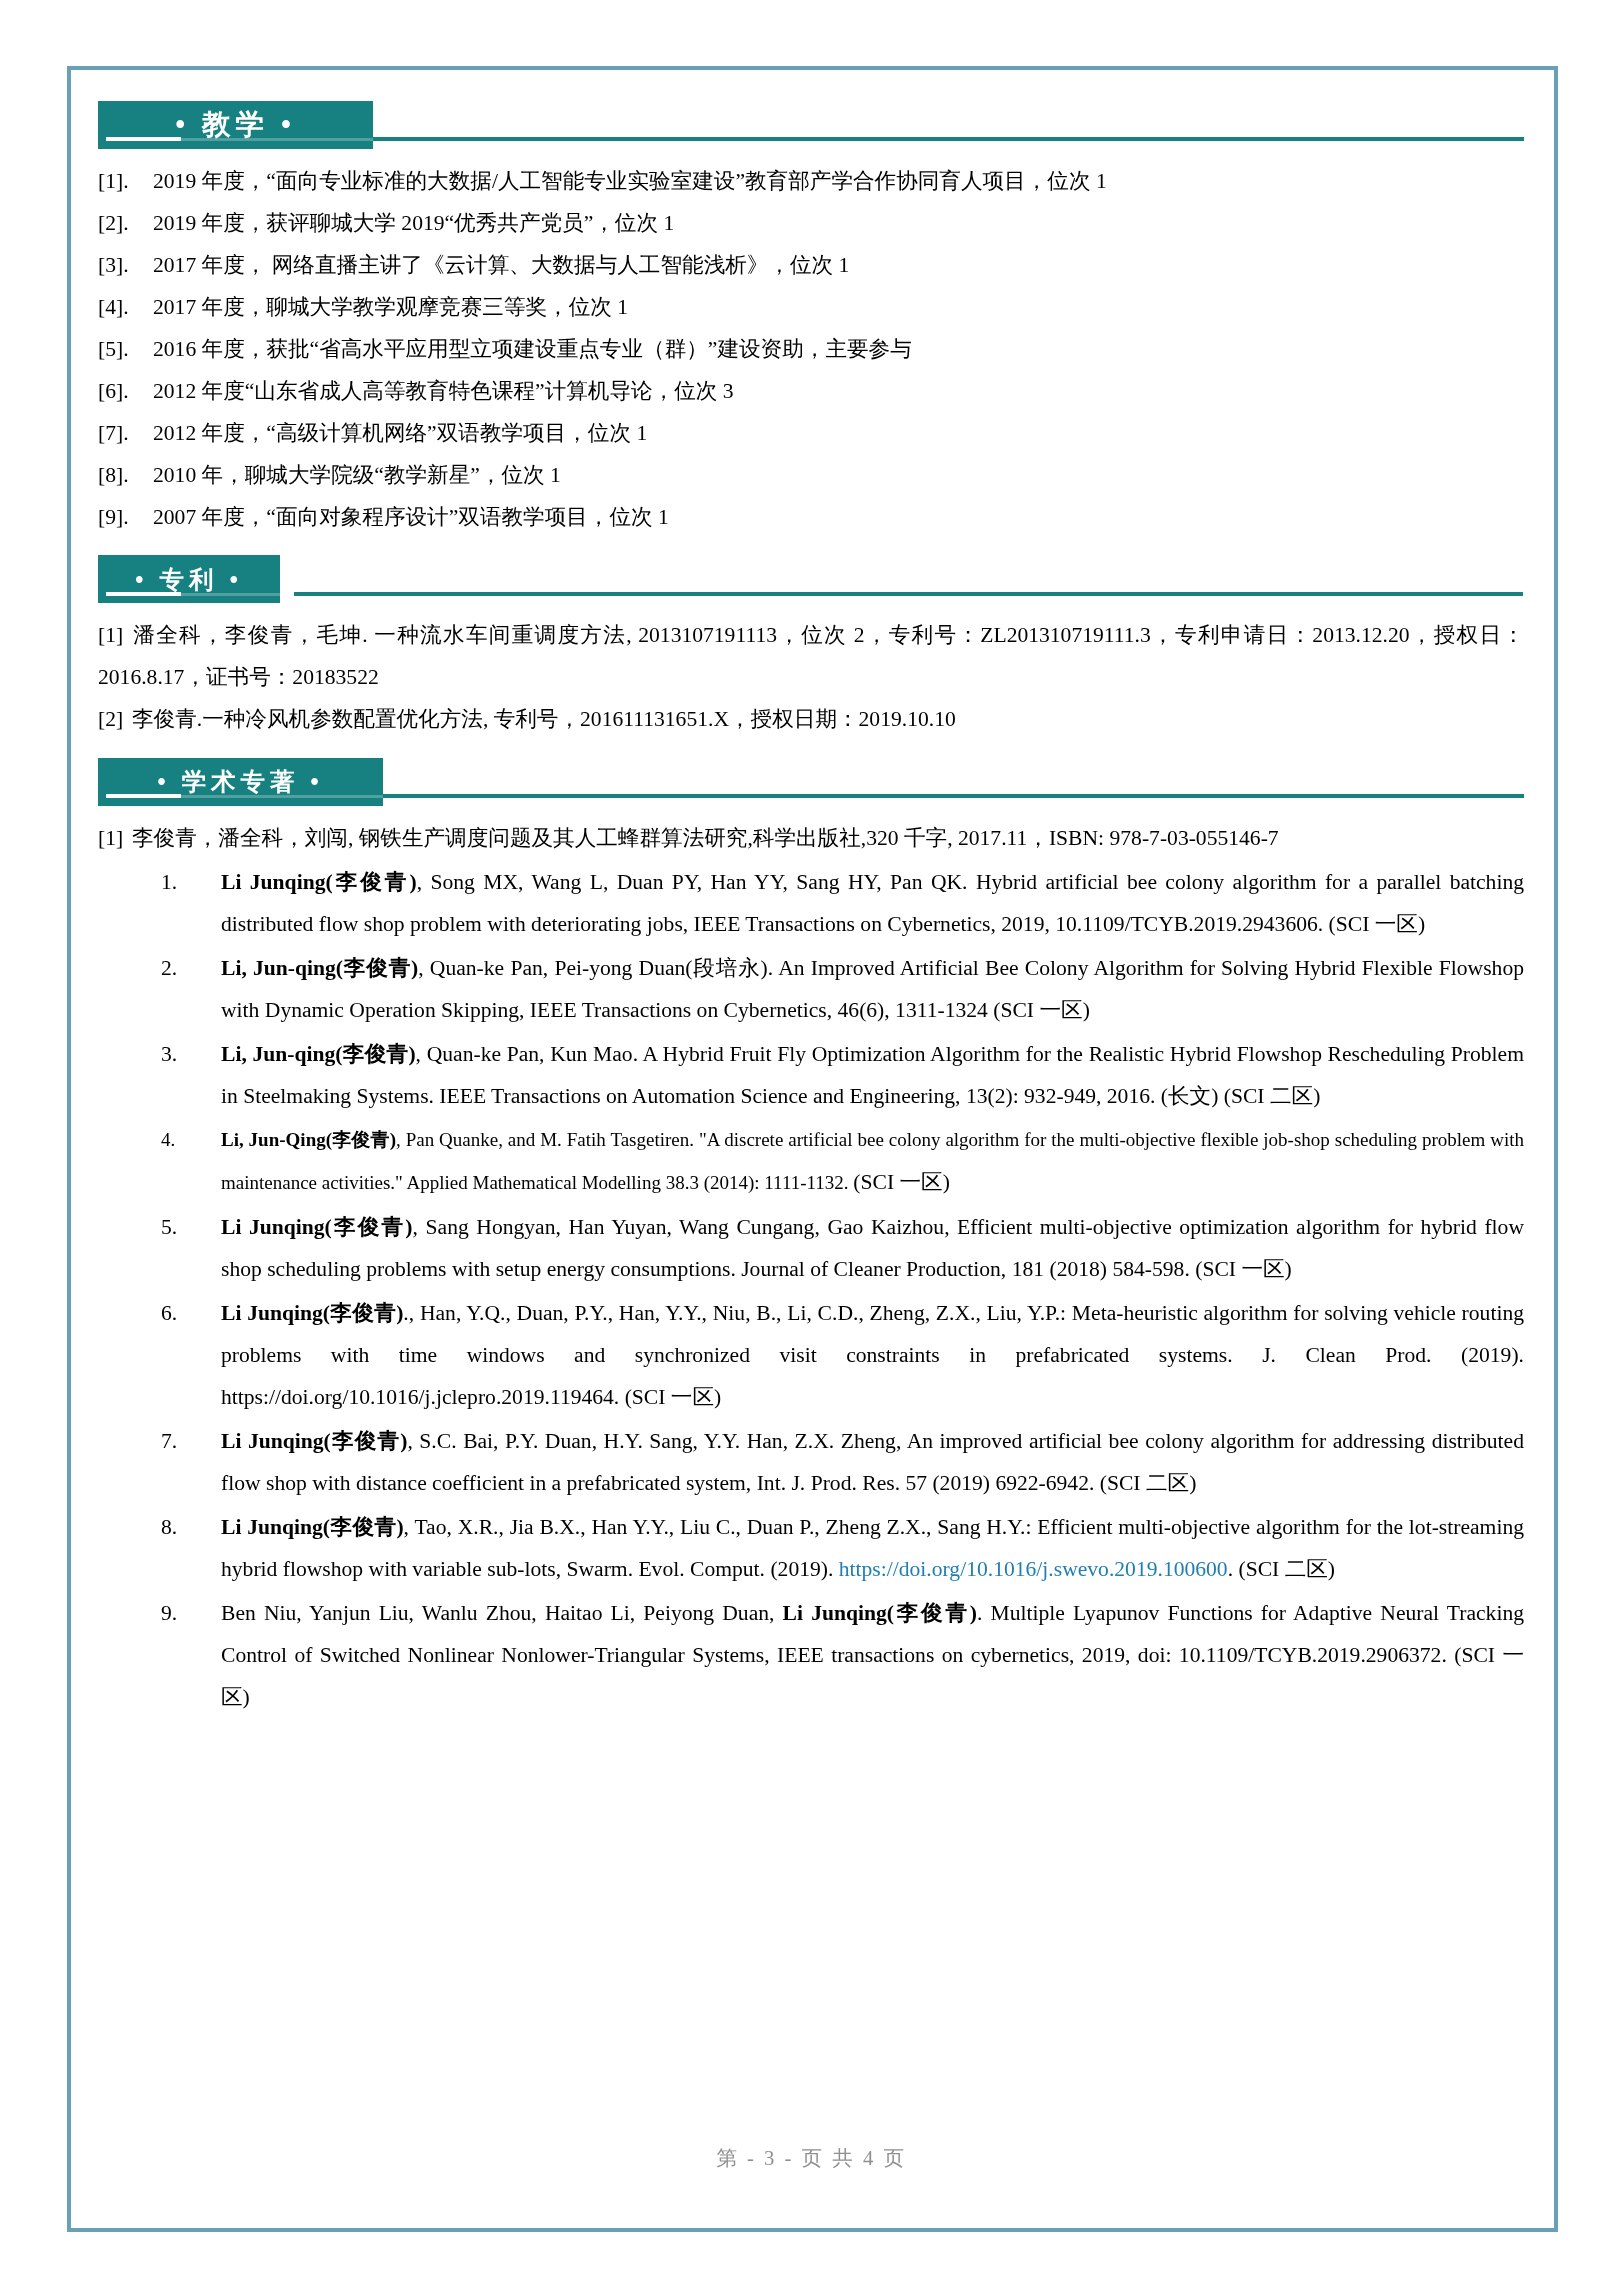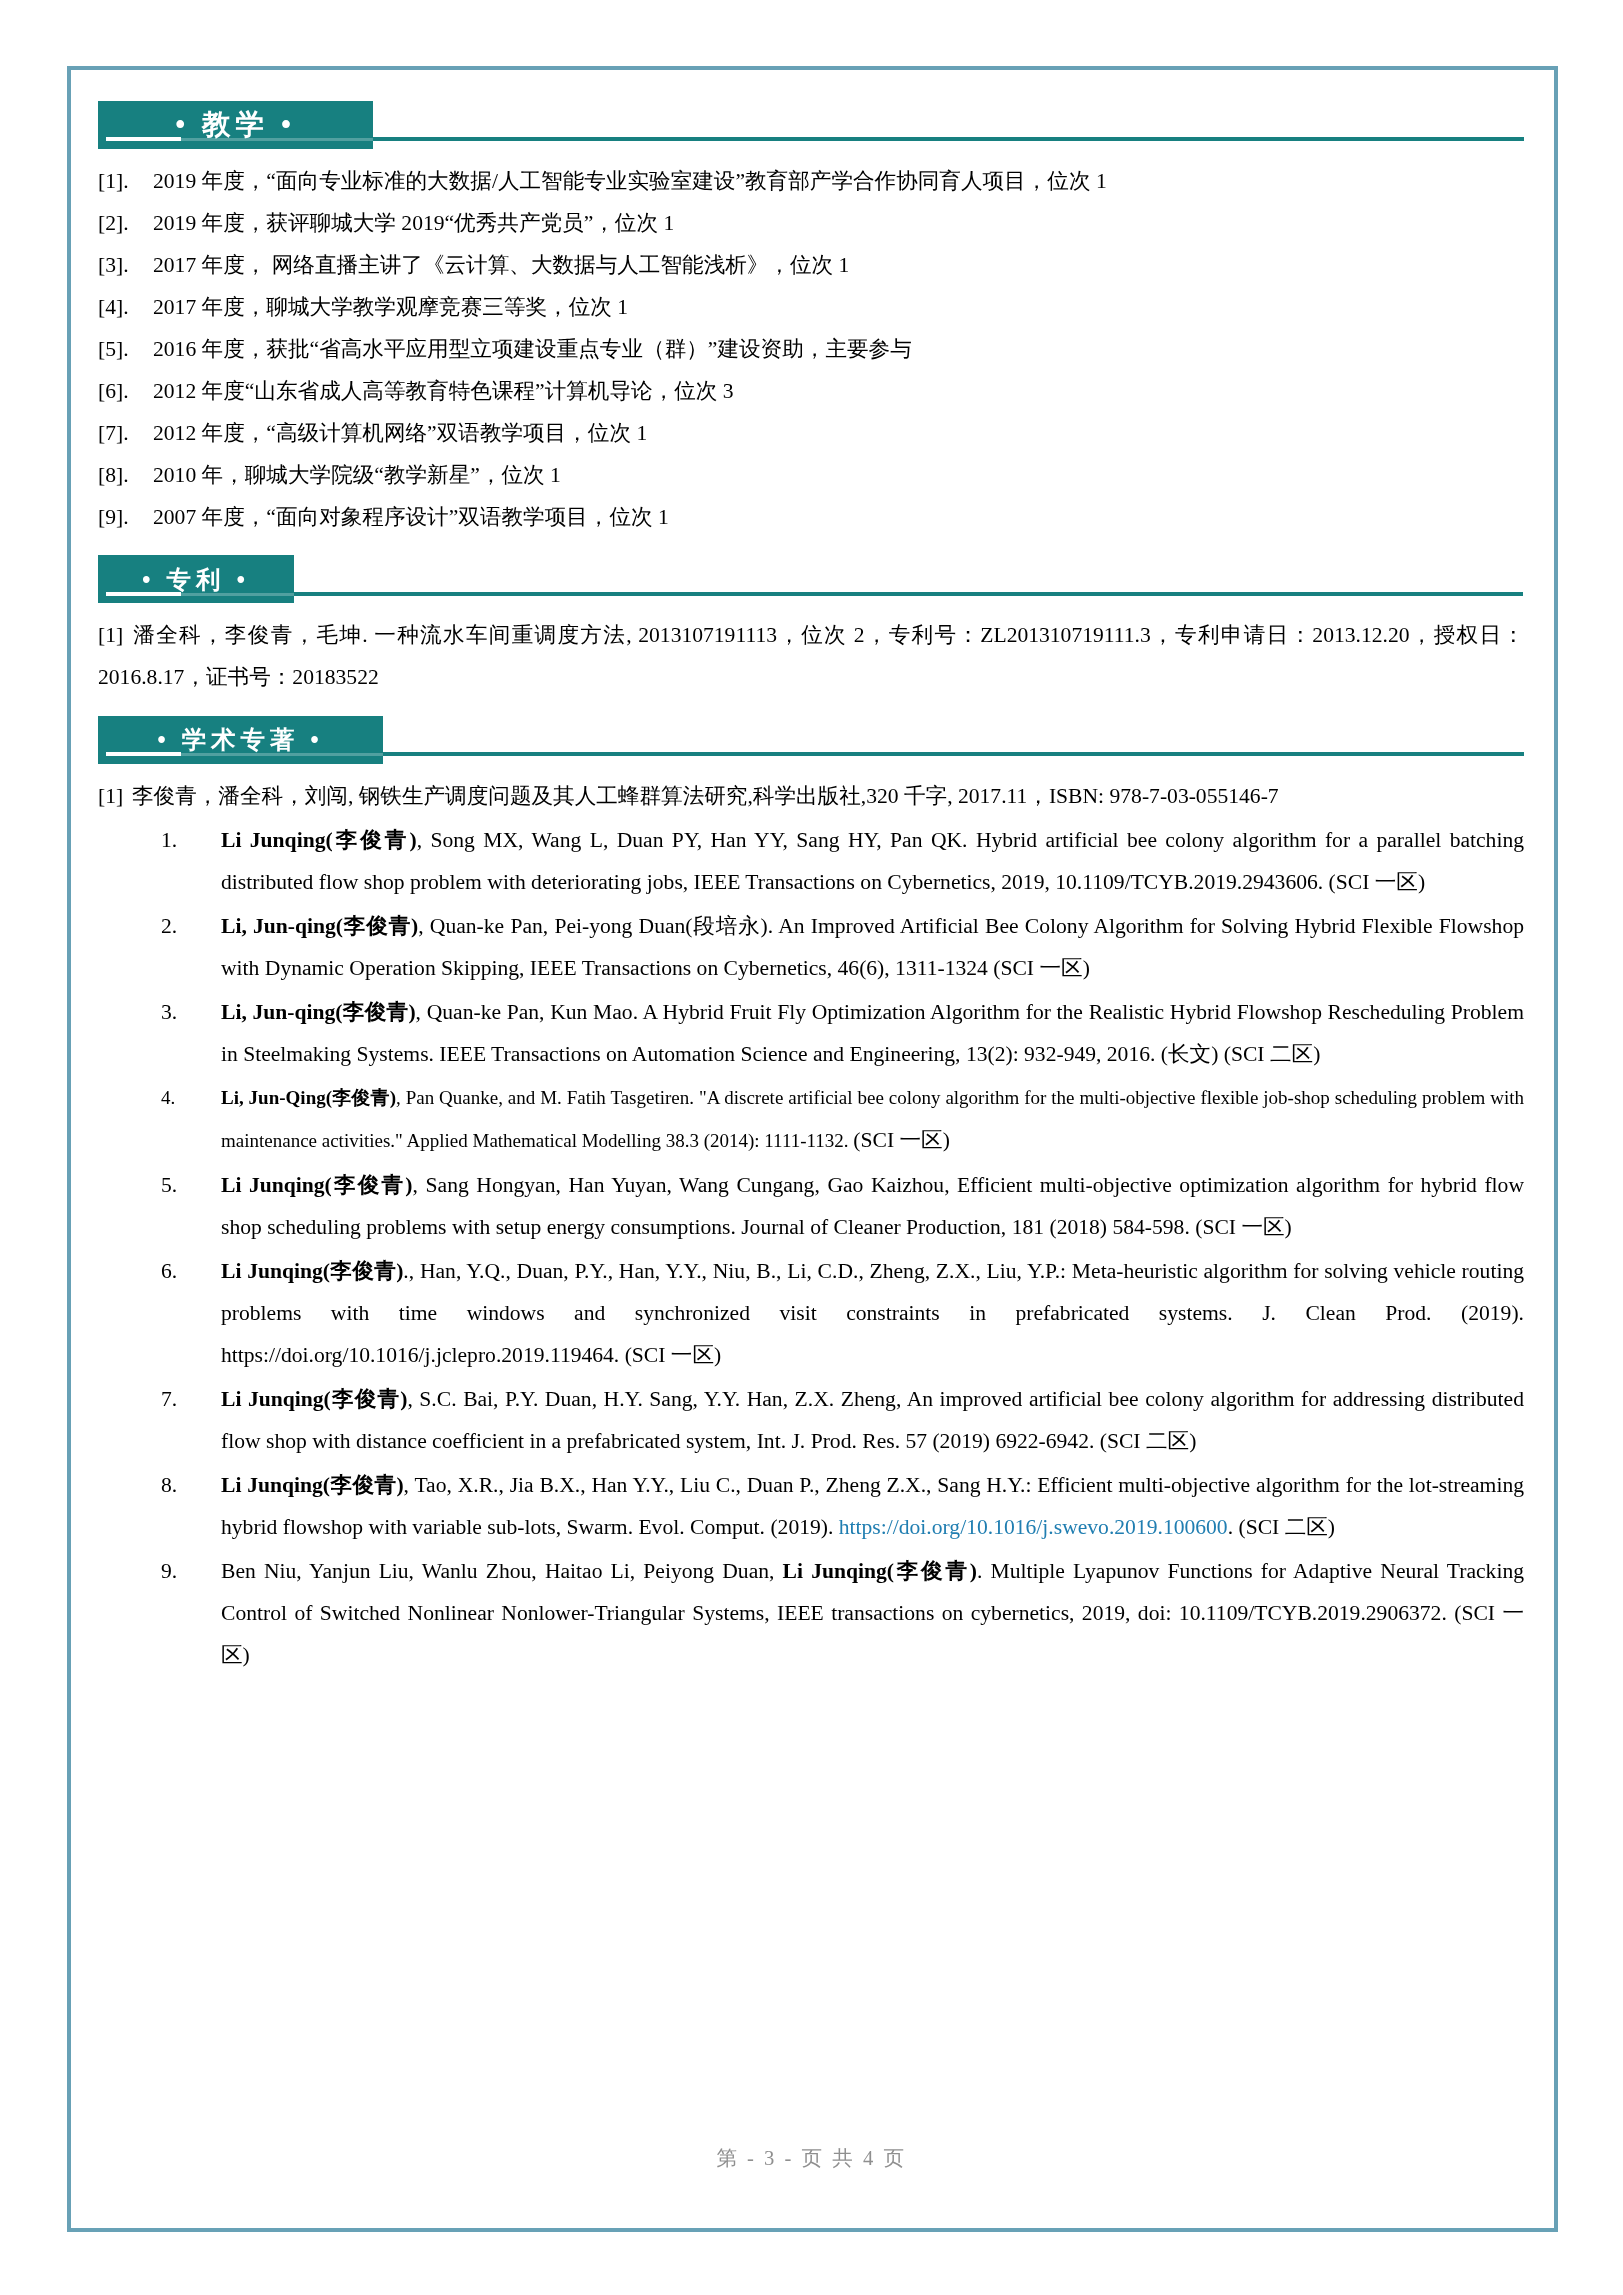--- a/index.html
+++ b/index.html
@@ -78,29 +78,30 @@
         <div class="titem"><span class="tno">[2].</span><span class="ttext">2019 年度，获评聊城大学 2019“优秀共产党员”，位次 1</span></div>
         <div class="titem"><span class="tno">[3].</span><span class="ttext">2017 年度， 网络直播主讲了《云计算、大数据与人工智能浅析》，位次 1</span></div>
         <div class="titem"><span class="tno">[4].</span><span class="ttext">2017 年度，聊城大学教学观摩竞赛三等奖，位次 1</span></div>
         <div class="titem"><span class="tno">[5].</span><span class="ttext">2016 年度，获批“省高水平应用型立项建设重点专业（群）”建设资助，主要参与</span></div>
         <div class="titem"><span class="tno">[6].</span><span class="ttext">2012 年度“山东省成人高等教育特色课程”计算机导论，位次 3</span></div>
         <div class="titem"><span class="tno">[7].</span><span class="ttext">2012 年度，“高级计算机网络”双语教学项目，位次 1</span></div>
         <div class="titem"><span class="tno">[8].</span><span class="ttext">2010 年，聊城大学院级“教学新星”，位次 1</span></div>
         <div class="titem"><span class="tno">[9].</span><span class="ttext">2007 年度，“面向对象程序设计”双语教学项目，位次 1</span></div>
       </div>
       <div class="sec">
-        <div class="sec-box" style="width: 196px; font-size: 24.5px;">
+        <div class="sec-box" style="width: 182px; font-size: 24.5px;">
           <span>• 专利 •</span>
           <div class="inner-line"></div>
         </div>
         <div class="sec-dash"></div>
         <div class="sec-rule" style="left: 196px; width: 1229px;"></div>
       </div>
       <div class="plistflush">
         <div class="ppara"><span class="pno">[1]</span><span class="ptext">潘全科，李俊青，毛坤. 一种流水车间重调度方法, 2013107191113，位次 2，专利号：ZL201310719111.3，专利申请日：2013.12.20，授权日：2016.8.17，证书号：20183522</span></div>
+        <div class="ppara"><span class="pno">[2]</span><span class="ptext">李俊青.一种冷风机参数配置优化方法, 专利号，201611131651.X，授权日期：2019.10.10</span></div>
       </div>
       <div class="sec">
         <div class="sec-box" style="width: 285px; font-size: 24.5px;">
           <span>• 学术专著 •</span>
           <div class="inner-line"></div>
         </div>
         <div class="sec-dash"></div>
         <div class="sec-rule" style="left: 285px; width: 1141px;"></div>
       </div>
       <div class="plistflush">

